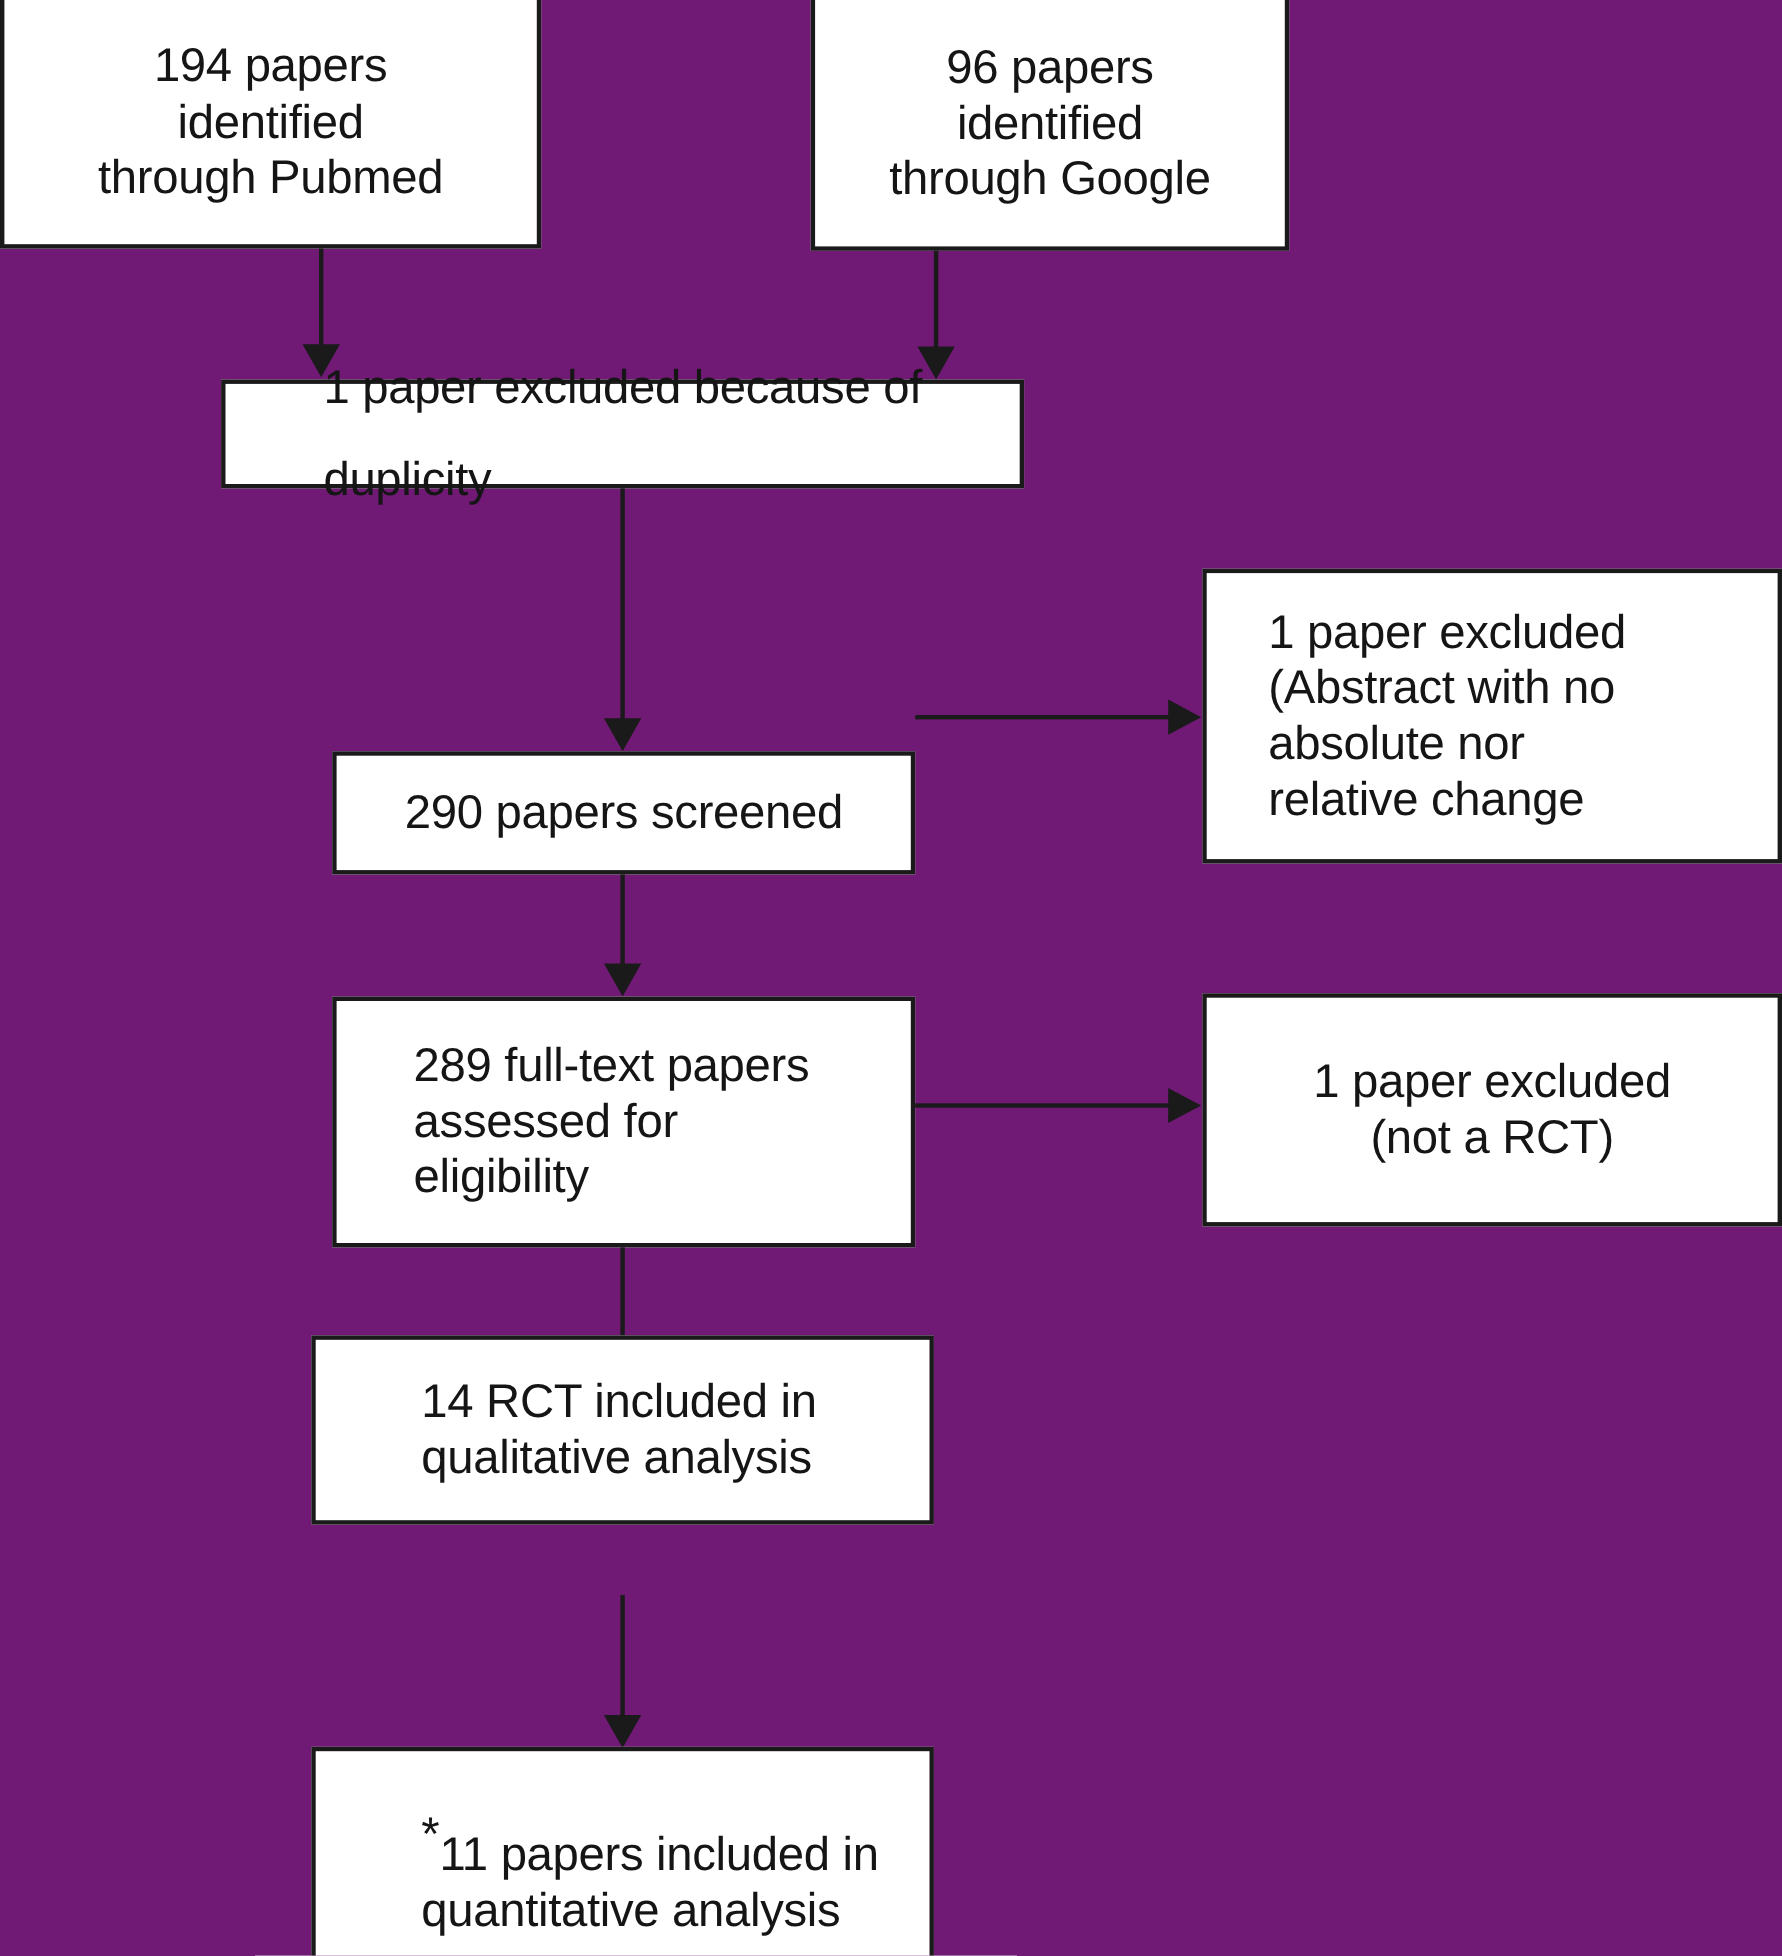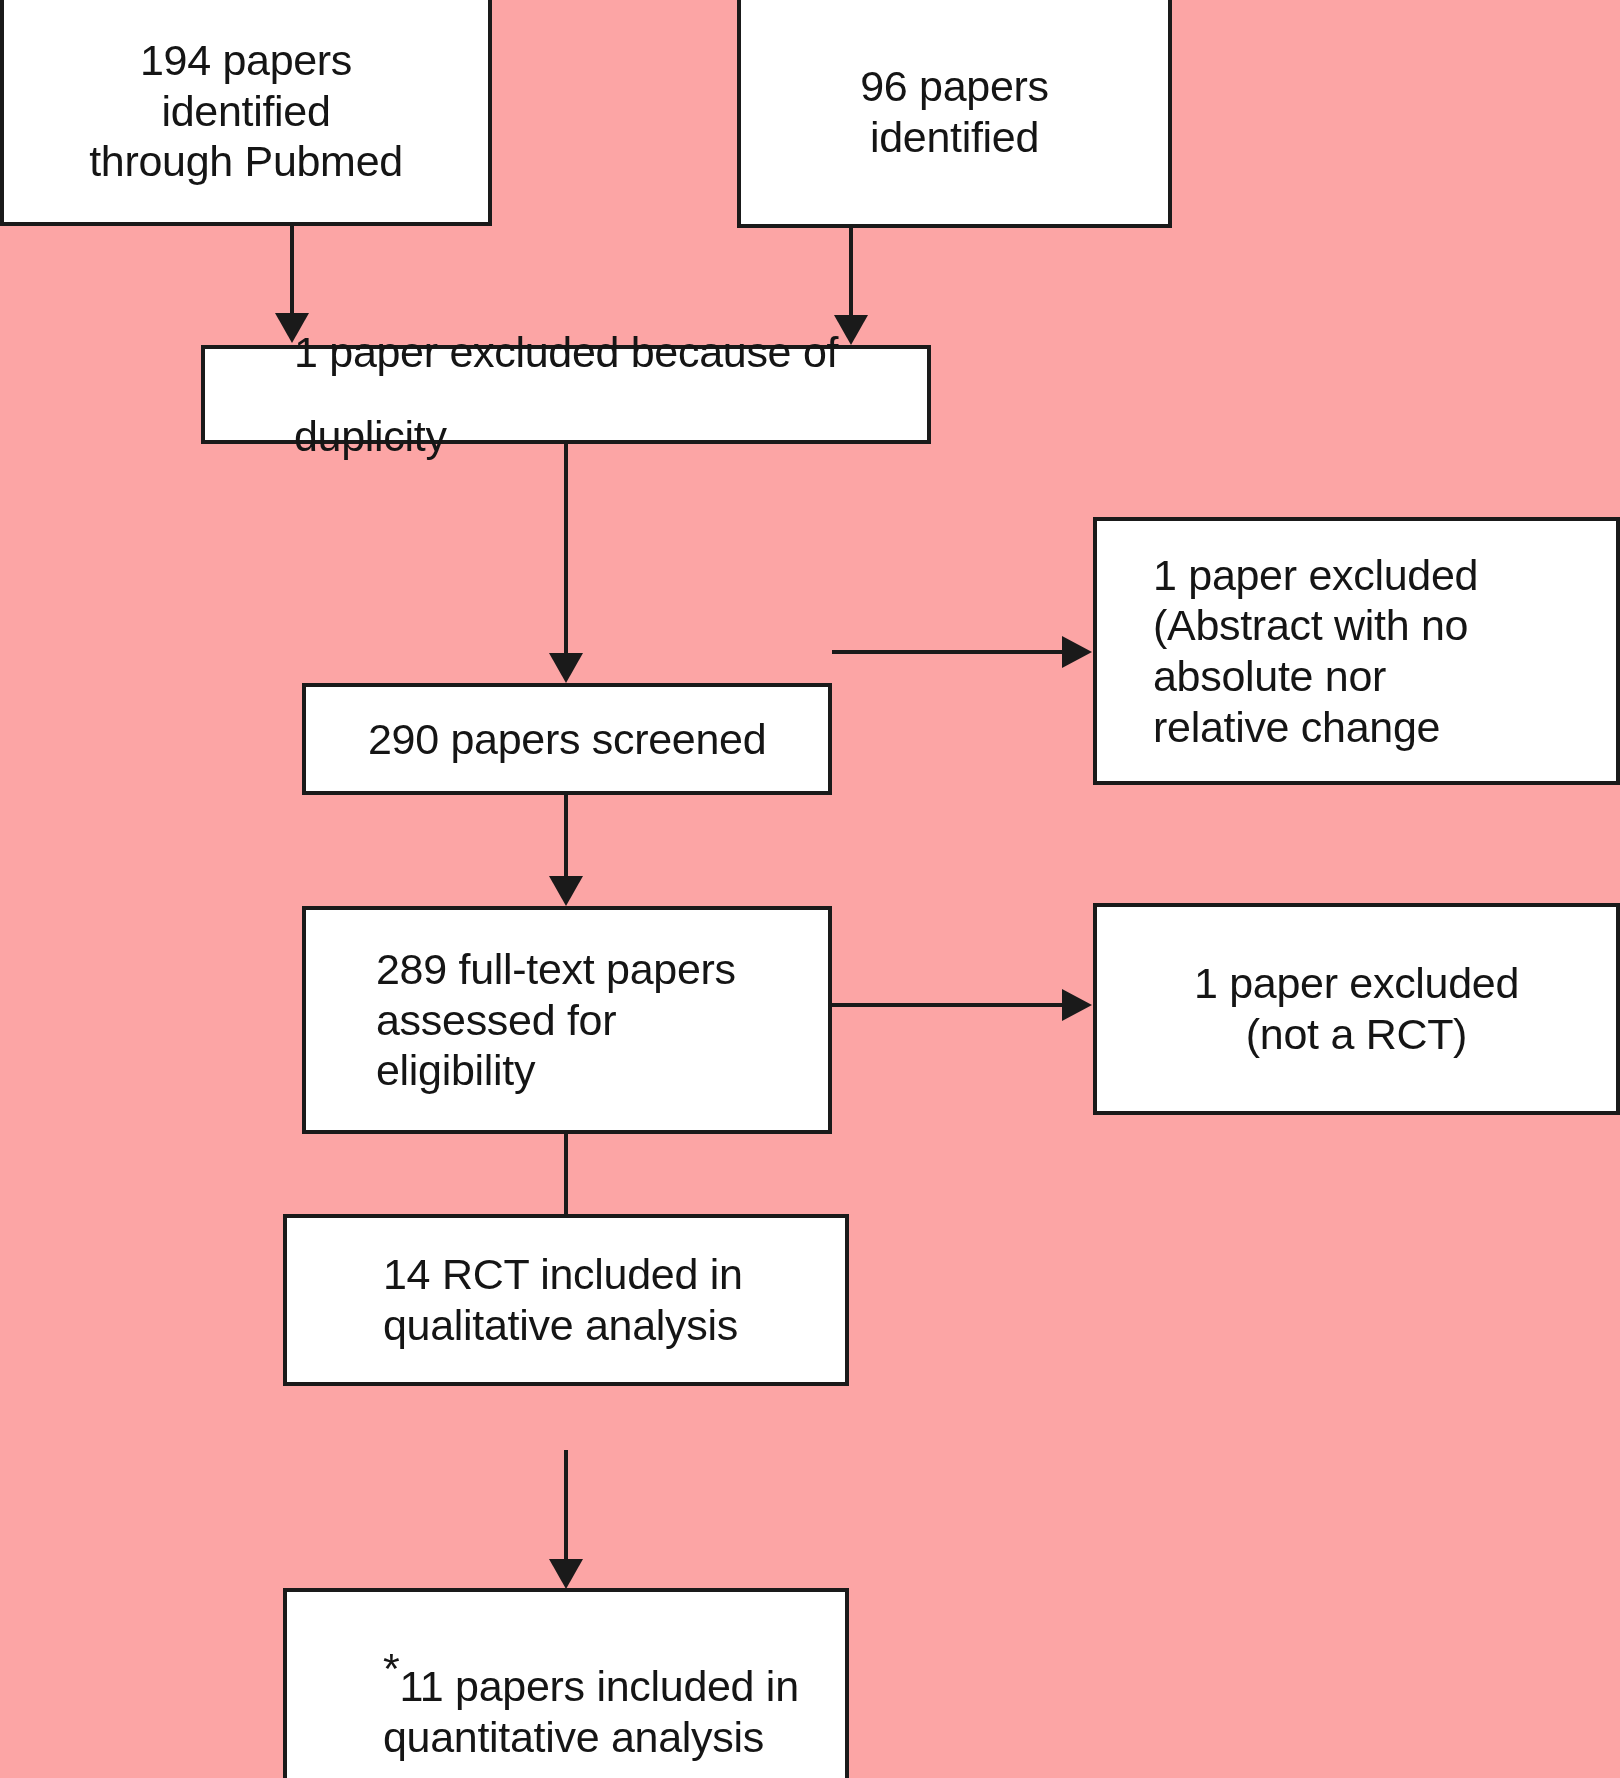--- a/index.html
+++ b/index.html
@@ -4,21 +4,21 @@
 <style>
   html, body {
     margin: 0;
     padding: 0;
     background: #ffffff;
   }
   #canvas {
     position: relative;
     width: 1620px;
     height: 1778px;
-    background: #fca5a5;
+    background: #701a75;
     font-family: "Liberation Sans", sans-serif;
     color: #151515;
     overflow: hidden;
   }
   .box {
     position: absolute;
     box-sizing: border-box;
     border: 4px solid #1a1a1a;
     background: #ffffff;
     display: flex;
@@ -81,20 +81,21 @@
 
   <div class="box align-center" style="left:0px; top:-4px; width:492px; height:230px; padding:0 10px;">
     <div class="line">194 papers</div>
     <div class="line">identified</div>
     <div class="line">through Pubmed</div>
   </div>
 
   <div class="box align-center" style="left:737px; top:-4px; width:435px; height:232px; padding:0 10px;">
     <div class="line">96 papers</div>
     <div class="line">identified</div>
+    <div class="line">through Google</div>
   </div>
 
   <div class="vline" style="left:290px; top:226px; height:90px;"></div>
   <div class="arrow-down" style="left:275px; top:313px;"></div>
 
   <div class="vline" style="left:849px; top:228px; height:90px;"></div>
   <div class="arrow-down" style="left:834px; top:315px;"></div>
 
   <div class="box align-left" style="left:201px; top:345px; width:730px; height:99px; padding:0 0 0 89px;gap:33px;">
     <div class="line">1 paper excluded because of</div>

